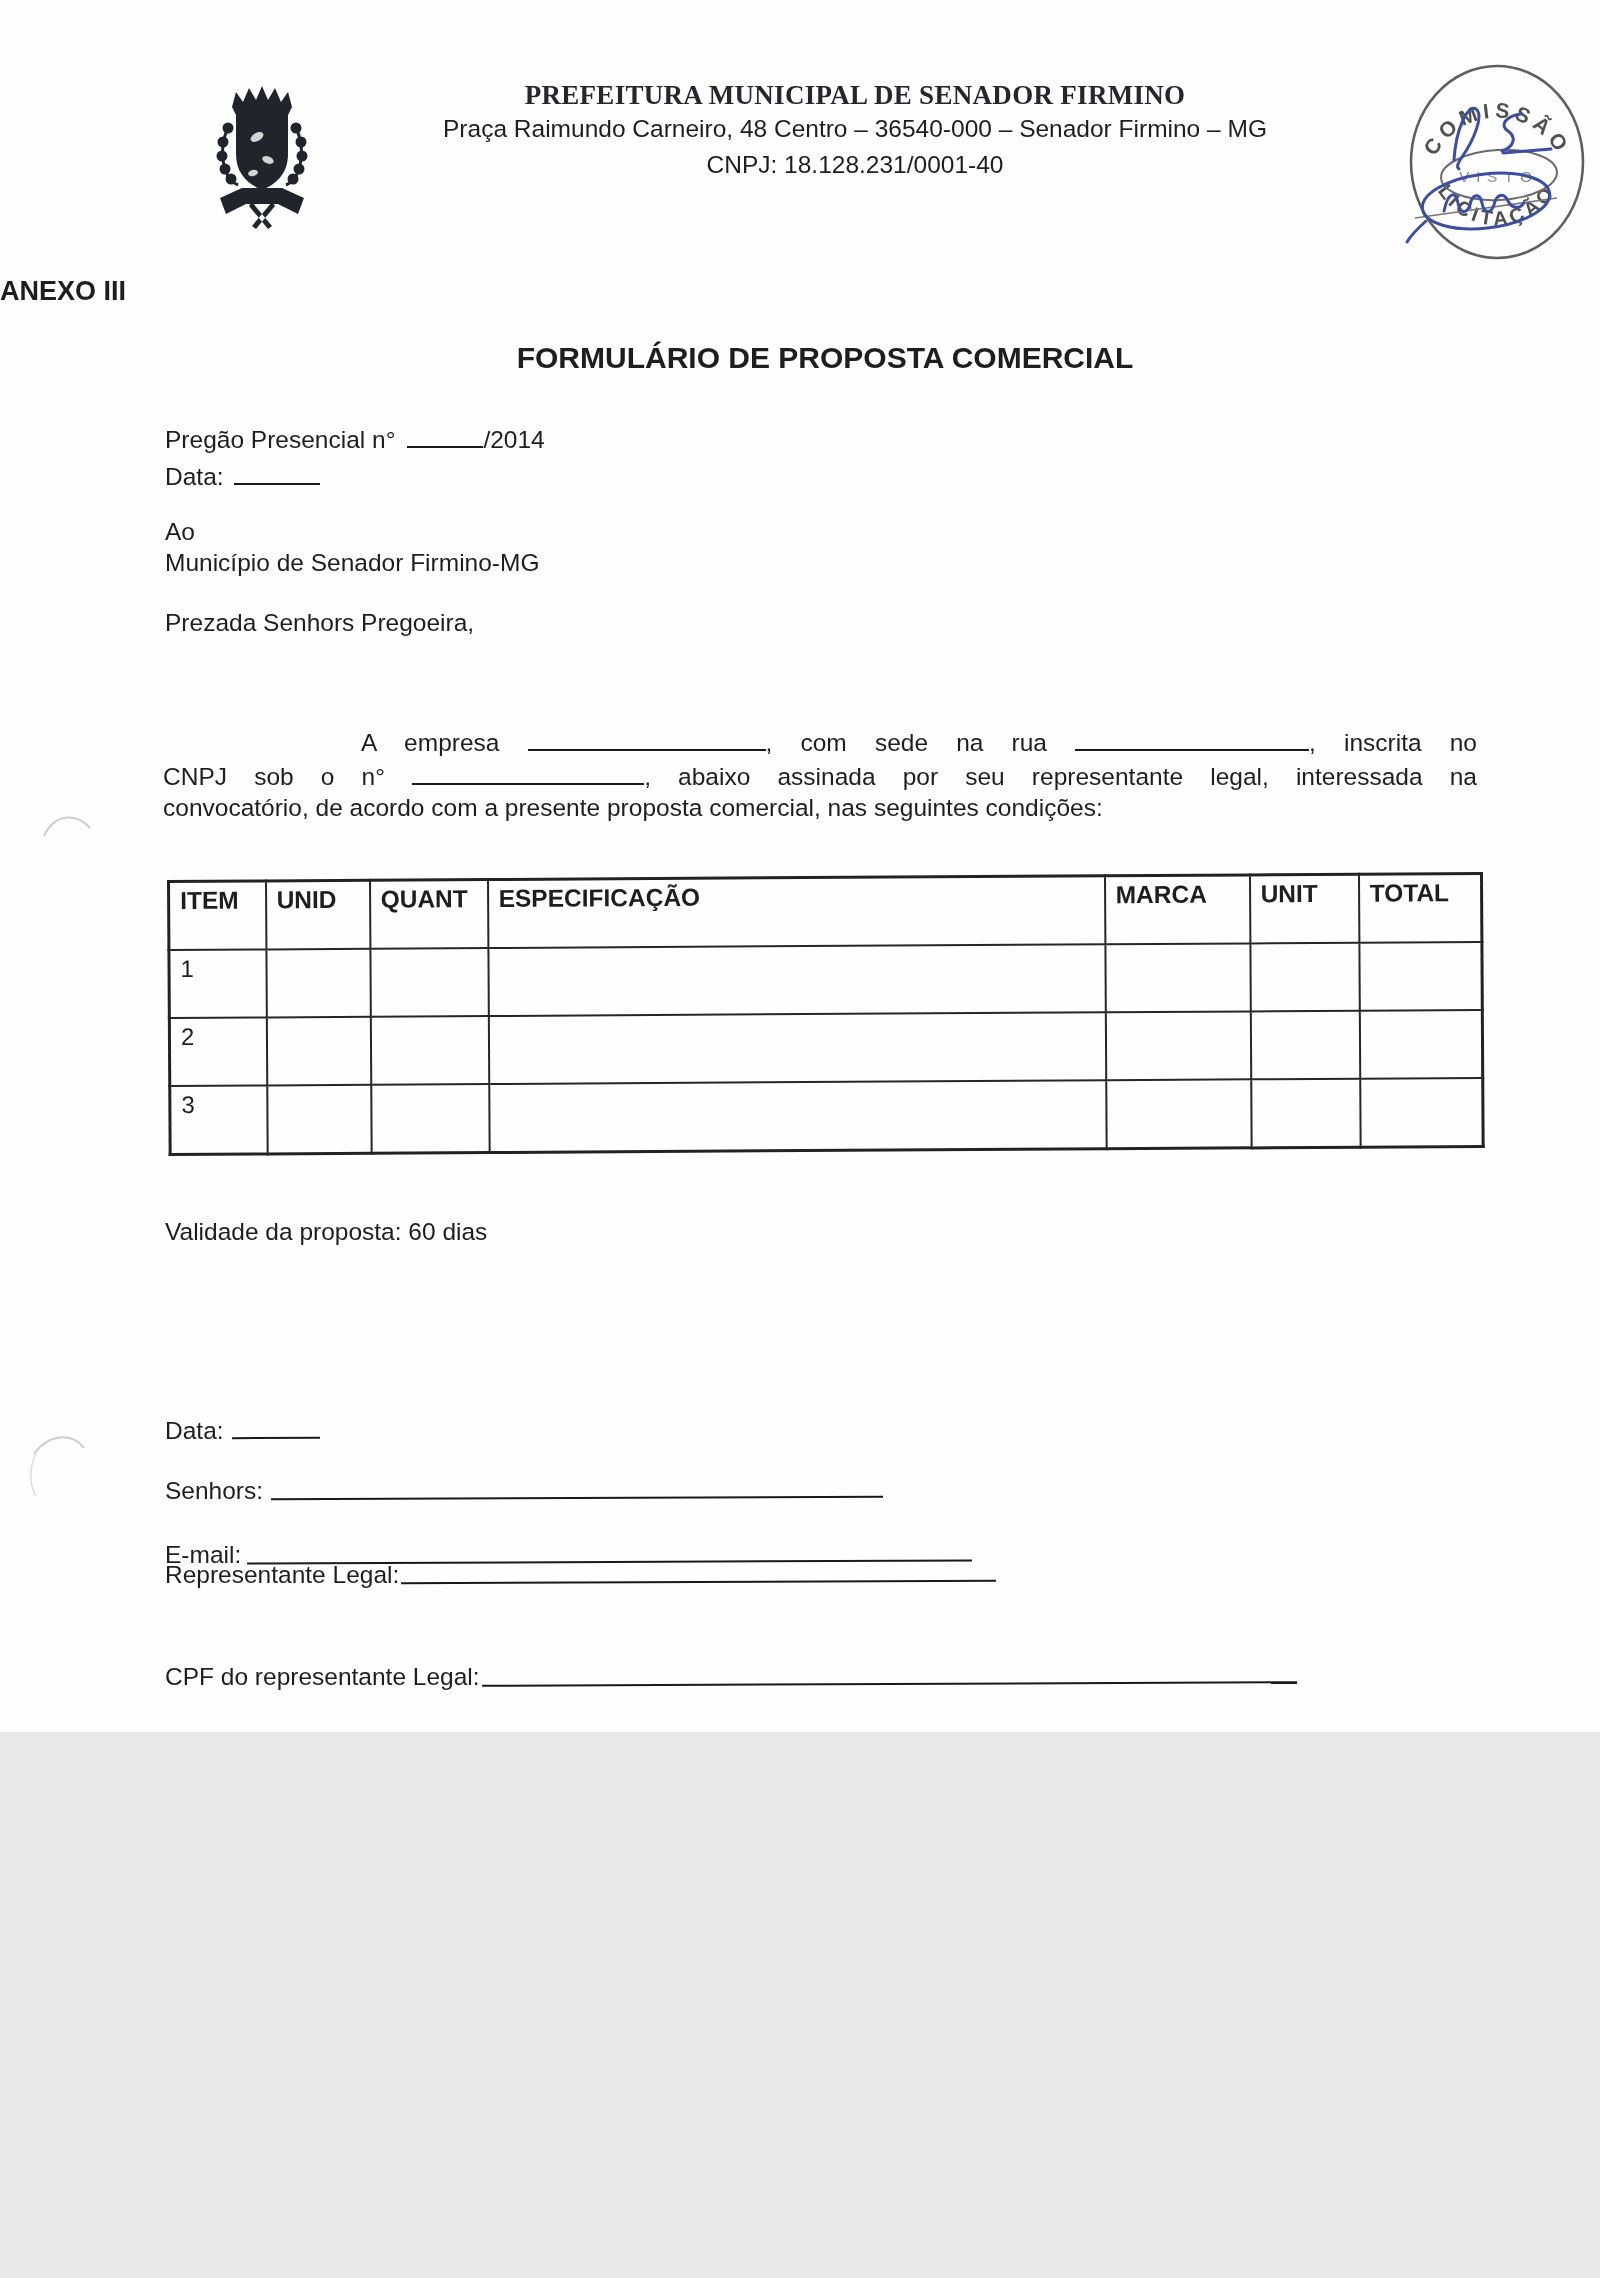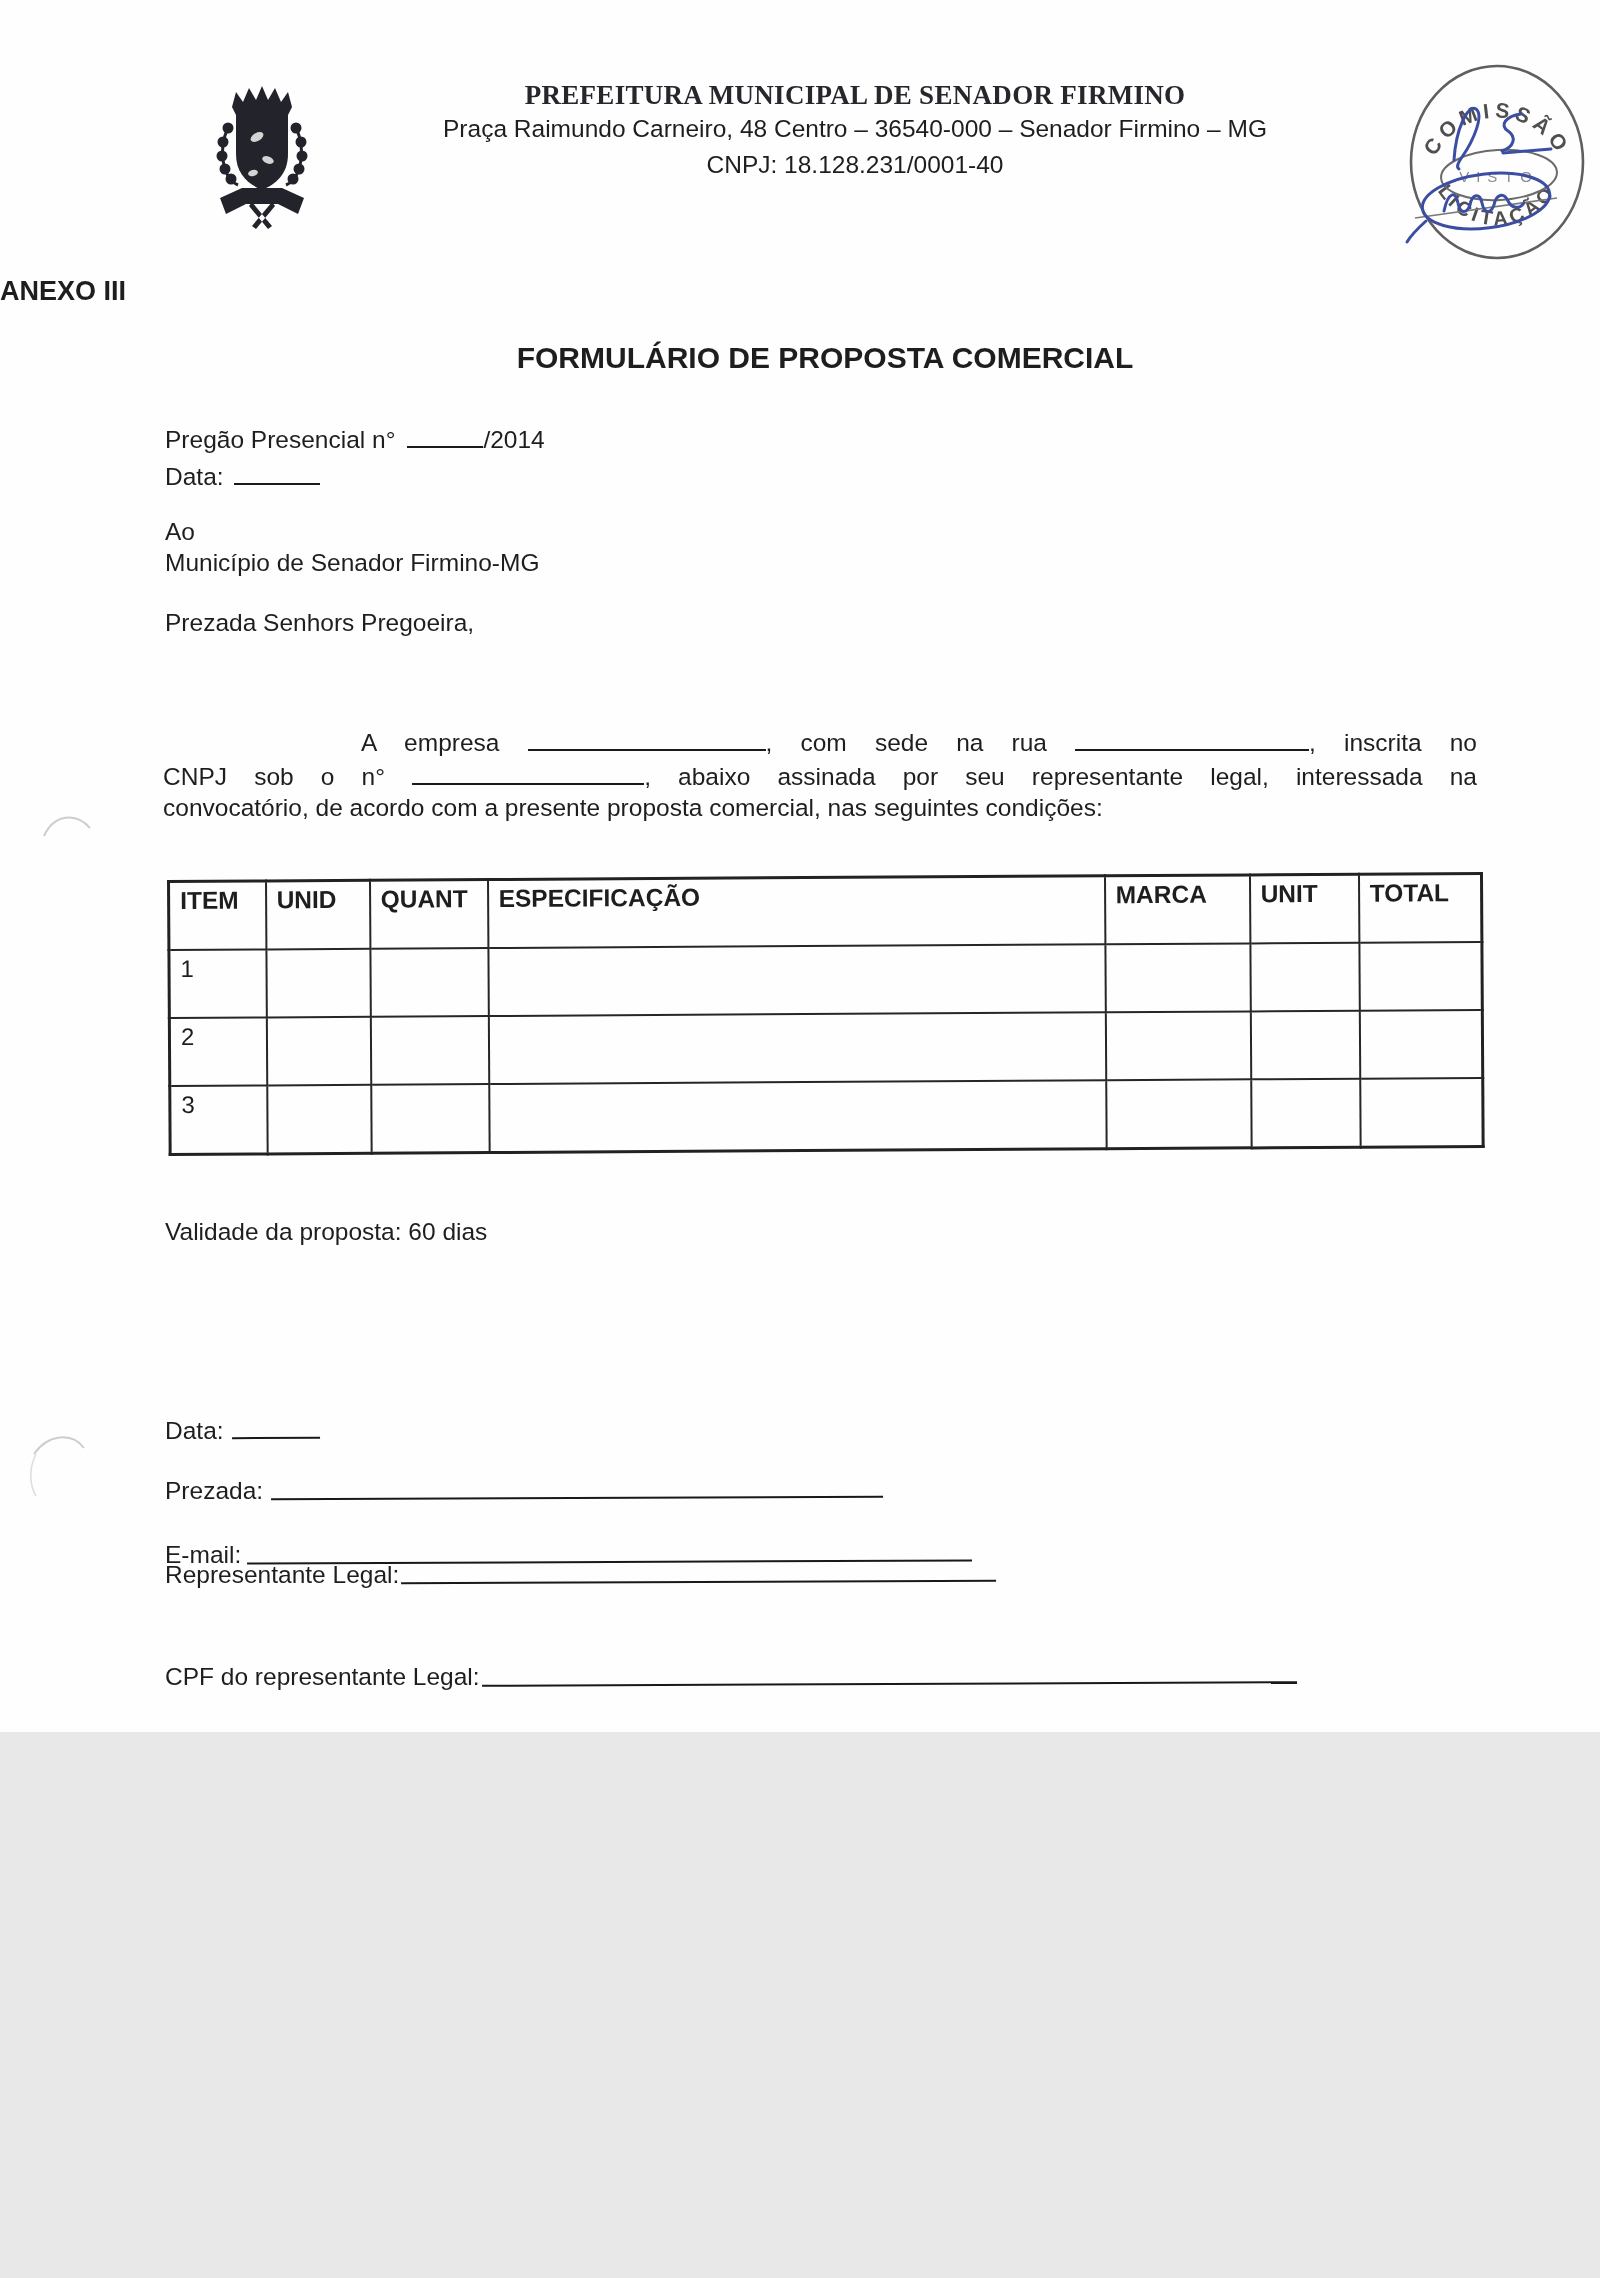--- a/index.html
+++ b/index.html
@@ -211,21 +211,21 @@
       </tbody>
     </table>
   </div>
 
   <div class="abs txt validity">Validade da proposta: 60 dias</div>
 
   <div class="abs txt field-row f-data">
     <span>Data:</span><span class="fieldline fl-data"></span>
   </div>
   <div class="abs txt field-row f-telefone">
-    <span>Prezada:</span><span class="fieldline fl-telefone"></span>
+    <span>Senhors:</span><span class="fieldline fl-telefone"></span>
   </div>
   <div class="abs txt field-row f-email">
     <span>E-mail:</span><span class="fieldline fl-email"></span>
   </div>
   <div class="abs txt field-row f-rep">
     <span>Representante Legal:</span><span class="fieldline fl-rep"></span>
   </div>
   <div class="abs txt field-row f-cpf">
     <span>CPF do representante Legal:</span><span class="fieldline fl-cpf"></span>
   </div>

